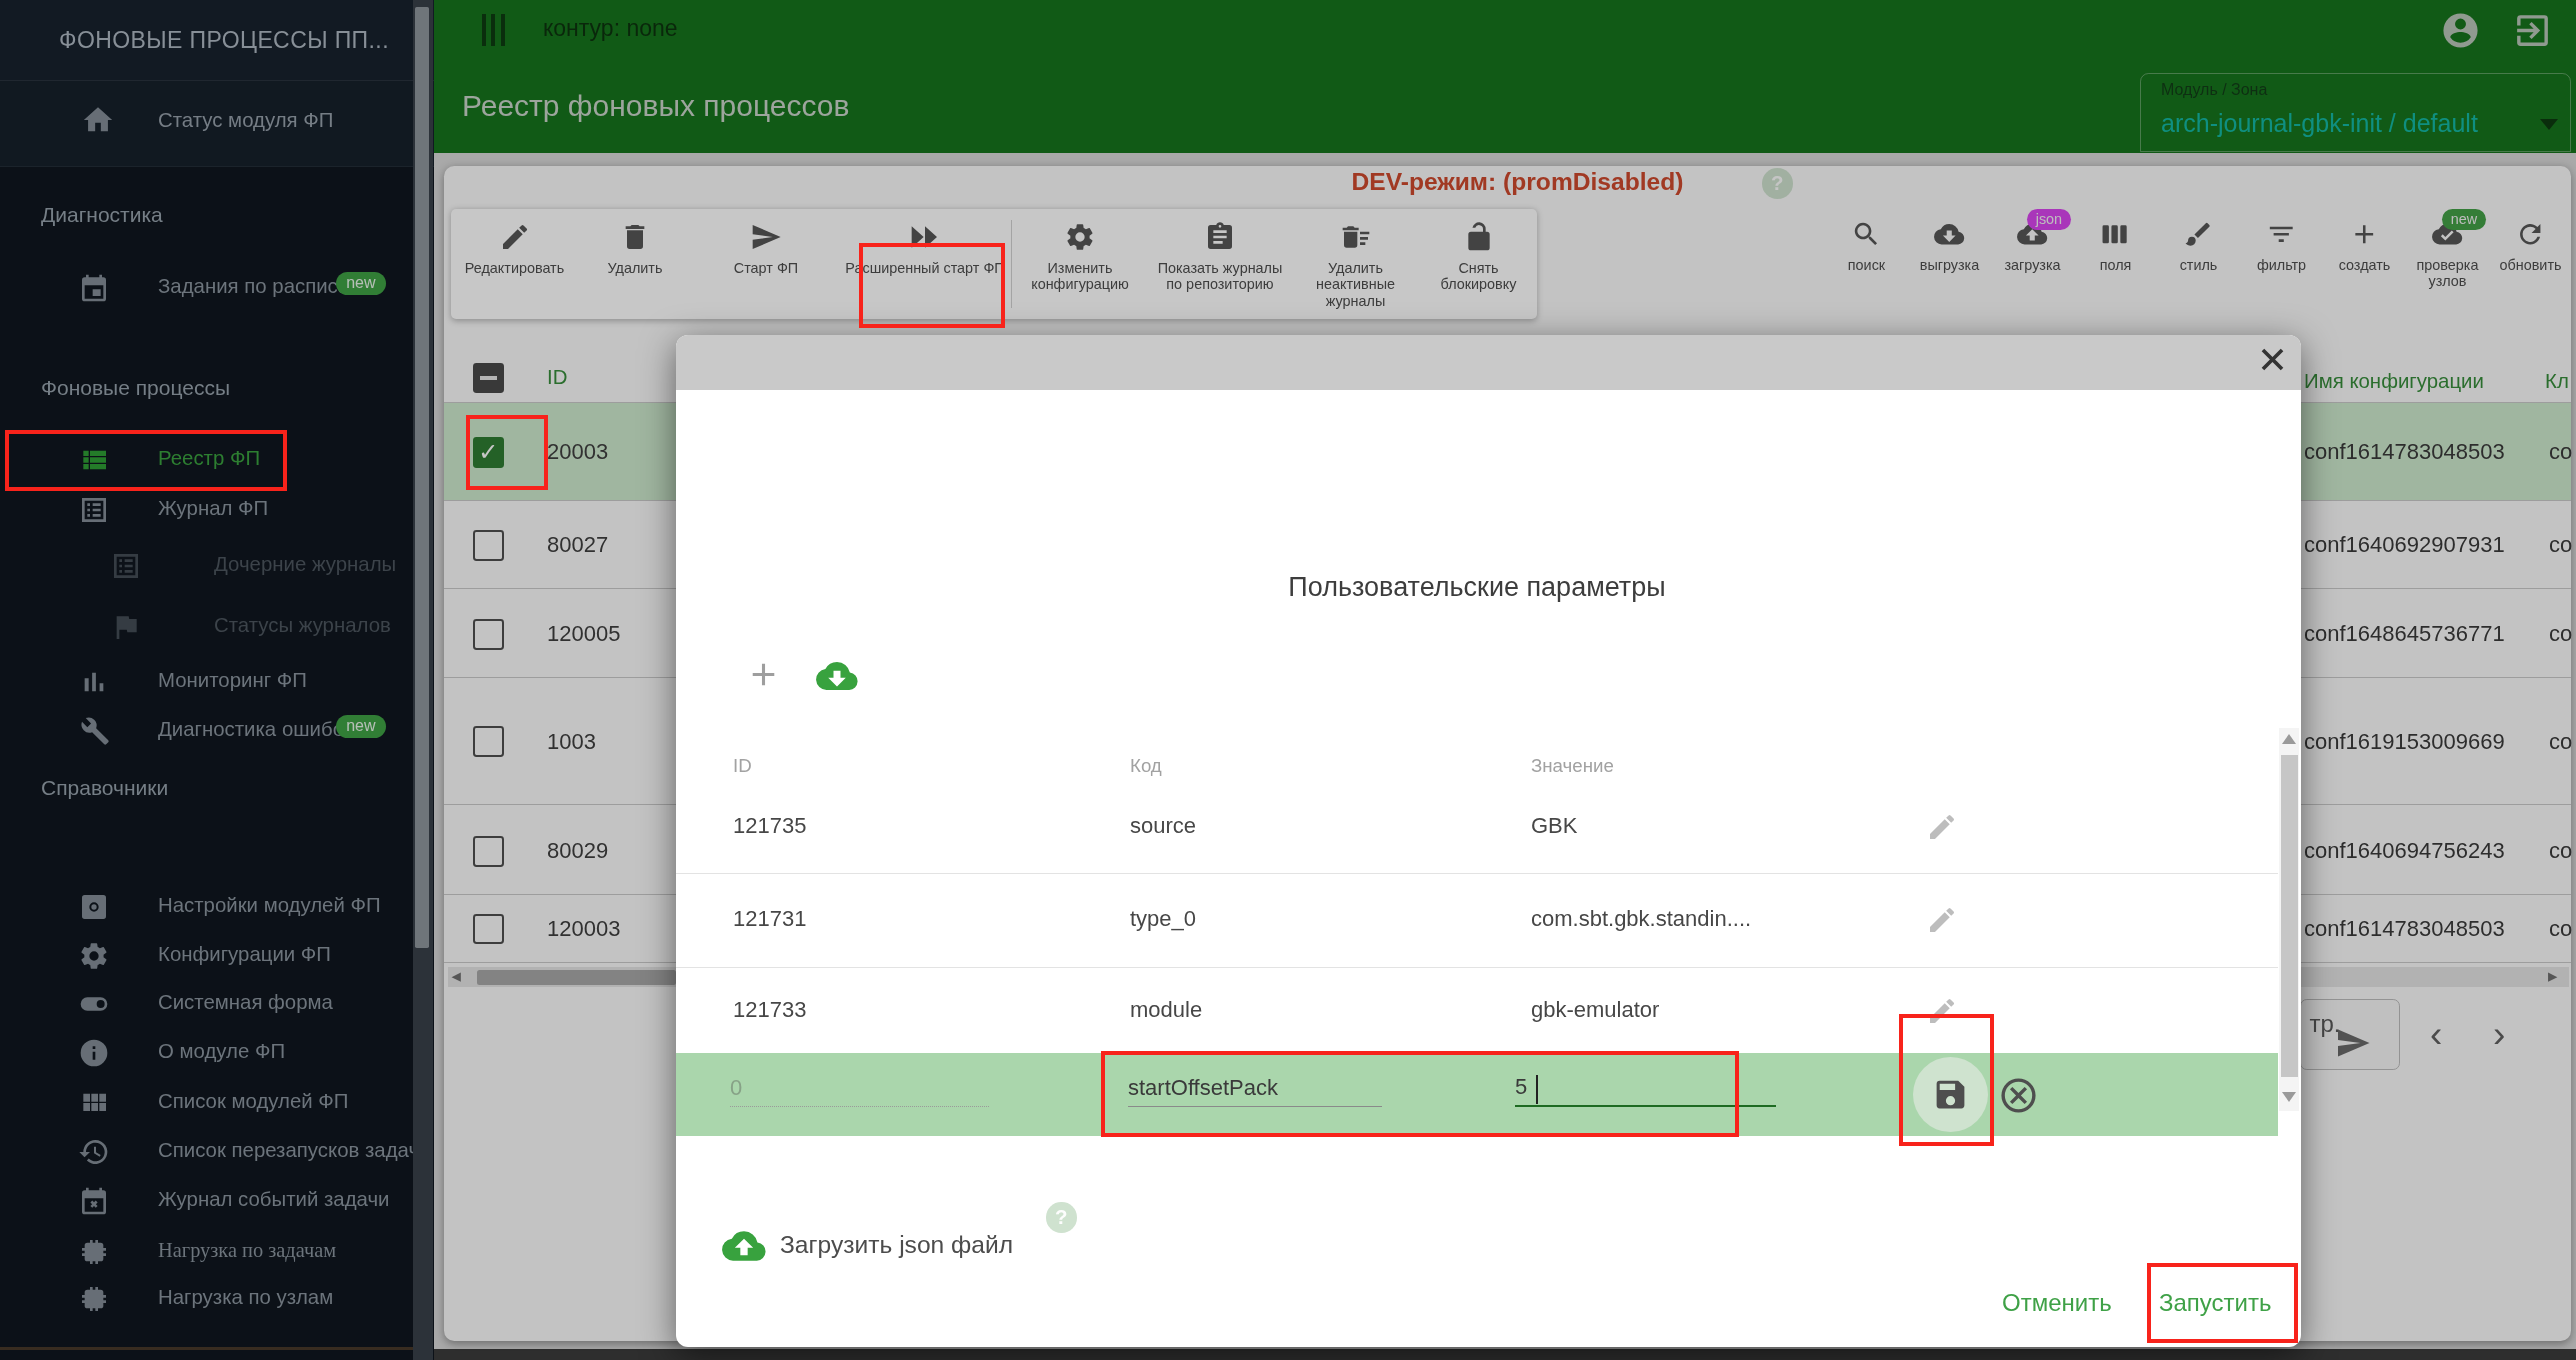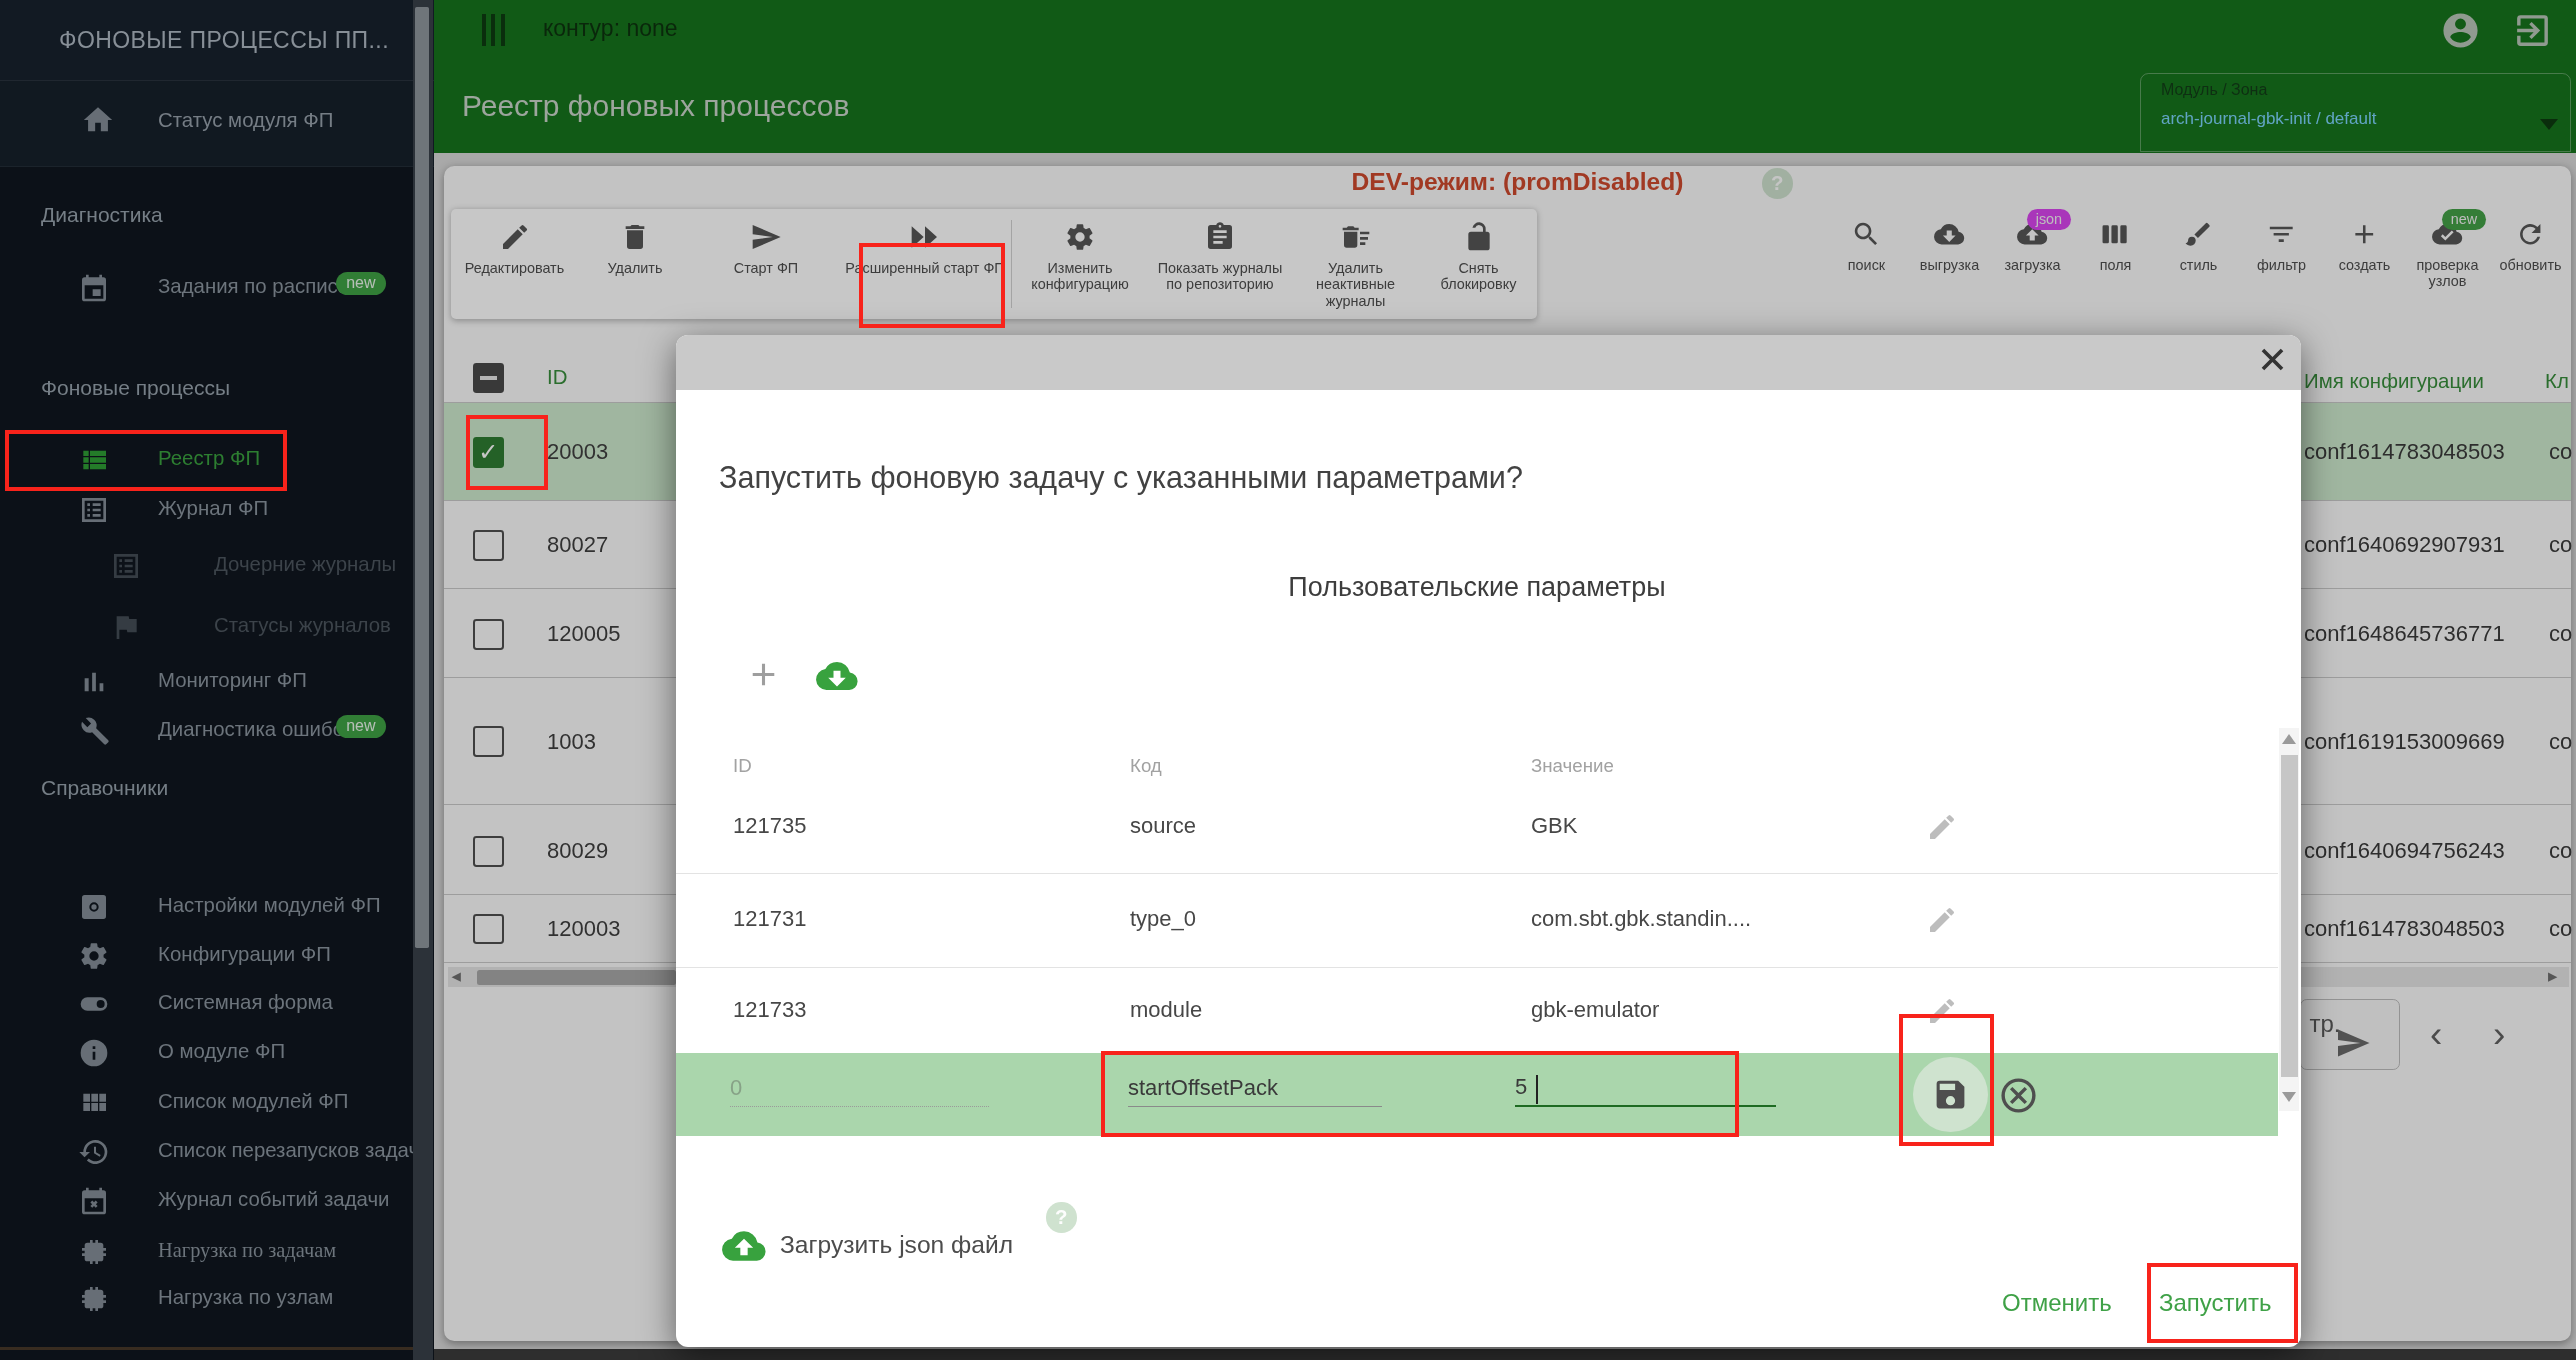--- a/index.html
+++ b/index.html
@@ -26,21 +26,21 @@
   
   #greenbar{left:434px;top:0;width:2142px;height:153px;background:#17741d;}
   #burger{left:482px;top:13.6px;width:30.5px;height:32px;display:flex;gap:5.1px;}
   #burger i{display:block;width:4.2px;height:32px;background:#0e3b11;}
   #contour{left:543px;top:15.3px;font-size:23px;color:#0d330f;}
   #page-title{left:462px;top:89px;font-size:30px;color:#c9d4c9;}
   .gb-icon{color:#b9c6b9;}
   #mz-box{left:2140px;top:73px;width:431px;height:79px;border:1.7px solid rgba(255,255,255,.30);
           border-radius:8.5px 8.5px 0 0;box-sizing:border-box;}
   #mz-label{left:2161px;top:81px;font-size:16px;color:#123d18;}
-  #mz-value{left:2161px;top:109px;font-size:17px;color:#7dd3fc;}
+  #mz-value{left:2161px;top:109px;font-size:25px;color:#14b8a6;}
   #mz-caret{left:2540px;top:119px;width:0;height:0;border-left:9.3px solid transparent;
             border-right:9.3px solid transparent;border-top:11px solid #0e3a10;}
   
   #content-bg{left:434px;top:153px;width:2142px;height:1196px;background:#d9d9d9;}
   #panel{left:444px;top:166px;width:2127px;height:1175px;background:#fafafa;border-radius:10.2px;
          box-shadow:0 2.5px 8.5px rgba(0,0,0,.35);}
   #dev-text{left:1170px;top:168px;width:695px;text-align:center;font-size:24.6px;font-weight:bold;color:#cf4a2e;}
   .help-badge{width:30.5px;height:30.5px;border-radius:50%;background:#cfe2cf;color:#fdfdfd;
               font-size:20.4px;font-weight:bold;display:flex;align-items:center;justify-content:center;}
   #toolbar-left{left:451px;top:209px;width:1086px;height:110px;background:#ffffff;border-radius:5.1px;
@@ -416,21 +416,20 @@
       </span>
   </div>
   <span class="abs pag-chevron" style="left:2430px;top:1014px;">‹</span>
   <span class="abs pag-chevron" style="left:2493px;top:1014px;">›</span>
 
   <div id="overlay" class="abs"></div>
 
   <div id="modal" class="abs"></div>
   <div id="modal-strip" class="abs"></div>
   <div id="modal-close" class="abs mz" style="left:2257px;top:342px;">✕</div>
-  <div id="modal-title" class="abs mz" style="left:719px;top:460px;">Запустить фоновую задачу с указанными параметрами?</div>
   <div id="modal-subtitle" class="abs mz" style="left:676px;top:572px;width:1602px;text-align:center;">Пользовательские параметры</div>
   <div class="abs mz" style="left:745px;top:656px;color:#9e9e9e;">
       <svg class="icon-svg" width="37" height="37" viewBox="0 0 24 24" fill="currentColor">
         <path d="M19 13h-6v6h-2v-6H5v-2h6V5h2v6h6v2z"></path>
       </svg>
     </div>
   <div class="abs mz" style="left:816px;top:655px;color:#38a23e;">
       <svg class="icon-svg" width="42" height="42" viewBox="0 0 24 24" fill="currentColor">
         <path d="M19.35 10.04A7.49 7.49 0 0 0 12 4a7.48 7.48 0 0 0-6.64 4.04A6 6 0 0 0 6 20h13a5 5 0 0 0 .35-9.96zM17 13l-5 5-5-5h3V9h4v4h3z"></path>
       </svg>

